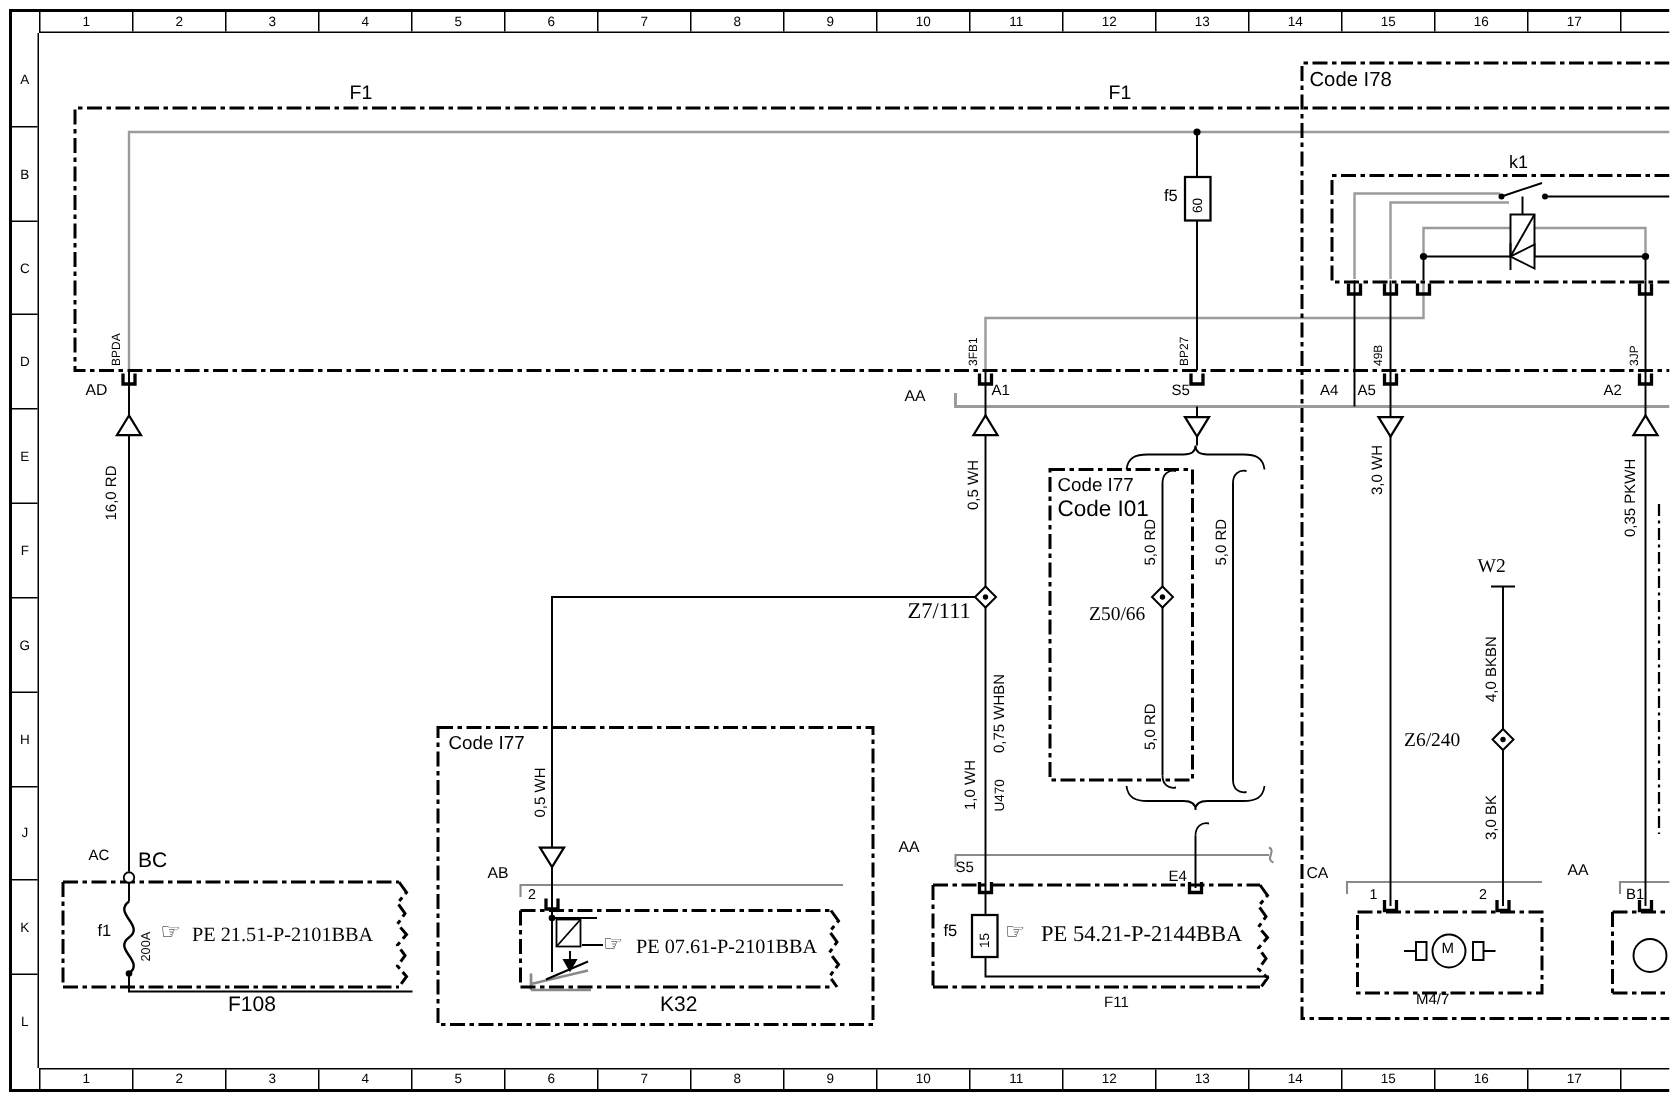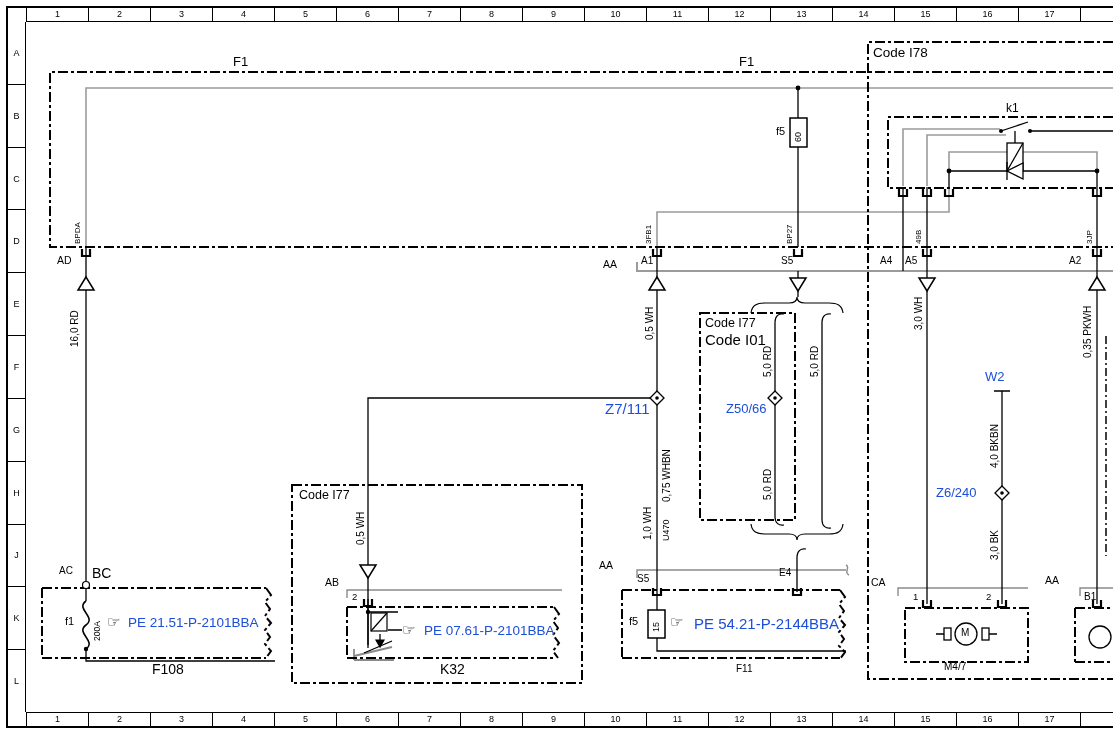--- a/index.html
+++ b/index.html
@@ -1,21 +1,21 @@
 <!DOCTYPE html>
 <html><head>
 <meta charset="utf-8">
 <style>
   html,body{margin:0;padding:0;}
   body{width:1113px;height:736px;position:relative;background:#fff;overflow:hidden;
        font-family:"Liberation Sans","DejaVu Sans",sans-serif;}
   svg{position:absolute;left:0;top:0;}
   .lbl{position:absolute;font-size:10px;color:#000;white-space:nowrap;line-height:1;}
   .vlbl{transform:rotate(-90deg);transform-origin:0 0;}
-  .blue{color:#1d4ed8;}
+  .blue{color:#000000;font-family:Liberation Serif, serif;}
   
   .hruler{position:absolute;left:26px;width:1087px;height:16px;display:flex;box-sizing:border-box;
           border-left:1px solid #000;}
   .hruler.top{top:6px;border-top:2px solid #000;border-bottom:1px solid #000;}
   .hruler.bot{top:712px;border-top:1px solid #000;border-bottom:2px solid #000;}
   .hruler .cells{display:flex;height:100%;}
   .hruler .cell{width:62px;flex:none;border-right:1px solid #000;box-sizing:border-box;
                 font-size:9px;text-align:center;line-height:13px;}
   .hruler .cell.blank{width:33px;border-right:none;}
   .vruler{position:absolute;left:6px;top:22px;width:20px;height:690px;display:flex;flex-direction:column;
@@ -237,21 +237,21 @@
 <div class="lbl vlbl" style="left:794px;top:142px;font-size:9px">60</div>
 
 <div class="lbl vlbl" style="left:74px;top:244px;font-size:8px">BPDA</div>
 <div class="lbl vlbl" style="left:645px;top:244px;font-size:8px">3FB1</div>
 <div class="lbl vlbl" style="left:786px;top:244px;font-size:8px">BP27</div>
 <div class="lbl vlbl" style="left:915px;top:244px;font-size:8px">49B</div>
 <div class="lbl vlbl" style="left:1086px;top:244px;font-size:8px">3JP</div>
 
 <div class="lbl" style="left:57px;top:255px;font-size:10.5px">AD</div>
 <div class="lbl" style="left:603px;top:259px;font-size:10.5px">AA</div>
-<div class="lbl" style="left:641px;top:256px;font-size:10px">A1</div>
+<div class="lbl" style="left:661px;top:256px;font-size:10px">A1</div>
 <div class="lbl" style="left:781px;top:256px;font-size:10px">S5</div>
 <div class="lbl" style="left:880px;top:256px;font-size:10px">A4</div>
 <div class="lbl" style="left:905px;top:256px;font-size:10px">A5</div>
 <div class="lbl" style="left:1069px;top:256px;font-size:10px">A2</div>
 
 <div class="lbl vlbl" style="left:70px;top:347px">16,0 RD</div>
 <div class="lbl vlbl" style="left:645px;top:340px">0,5 WH</div>
 <div class="lbl vlbl" style="left:356px;top:545px">0,5 WH</div>
 <div class="lbl vlbl" style="left:763px;top:377px">5,0 RD</div>
 <div class="lbl vlbl" style="left:763px;top:500px">5,0 RD</div>
@@ -282,21 +282,21 @@
 <div class="lbl" style="left:59px;top:566px;font-size:10px">AC</div>
 <div class="lbl" style="left:92px;top:566px;font-size:14px">BC</div>
 <div class="lbl" style="left:65px;top:616px;font-size:11px">f1</div>
 <div class="lbl vlbl" style="left:93px;top:641px;font-size:8.5px">200A</div>
 <div class="lbl" style="left:107px;top:614px;font-size:15px">☞</div>
 <div class="lbl blue" style="left:128px;top:616px;font-size:13.5px">PE 21.51-P-2101BBA</div>
 <div class="lbl" style="left:152px;top:662px;font-size:14px">F108</div>
 
 <div class="lbl" style="left:599px;top:560px;font-size:10.5px">AA</div>
 <div class="lbl" style="left:637px;top:574px;font-size:10px">S5</div>
-<div class="lbl" style="left:779px;top:568px;font-size:10px">E4</div>
+<div class="lbl" style="left:779px;top:580px;font-size:10px">E4</div>
 <div class="lbl" style="left:629px;top:616px;font-size:11px">f5</div>
 <div class="lbl vlbl" style="left:652px;top:632px;font-size:9px">15</div>
 <div class="lbl" style="left:670px;top:614px;font-size:15px">☞</div>
 <div class="lbl blue" style="left:694px;top:616px;font-size:15px">PE 54.21-P-2144BBA</div>
 <div class="lbl" style="left:736px;top:664px;font-size:10px">F11</div>
 
 <div class="lbl" style="left:871px;top:577px;font-size:10.5px">CA</div>
 <div class="lbl" style="left:913px;top:592px;font-size:9.5px">1</div>
 <div class="lbl" style="left:986px;top:592px;font-size:9.5px">2</div>
 <div class="lbl" style="left:961px;top:628px;font-size:10px">M</div>

